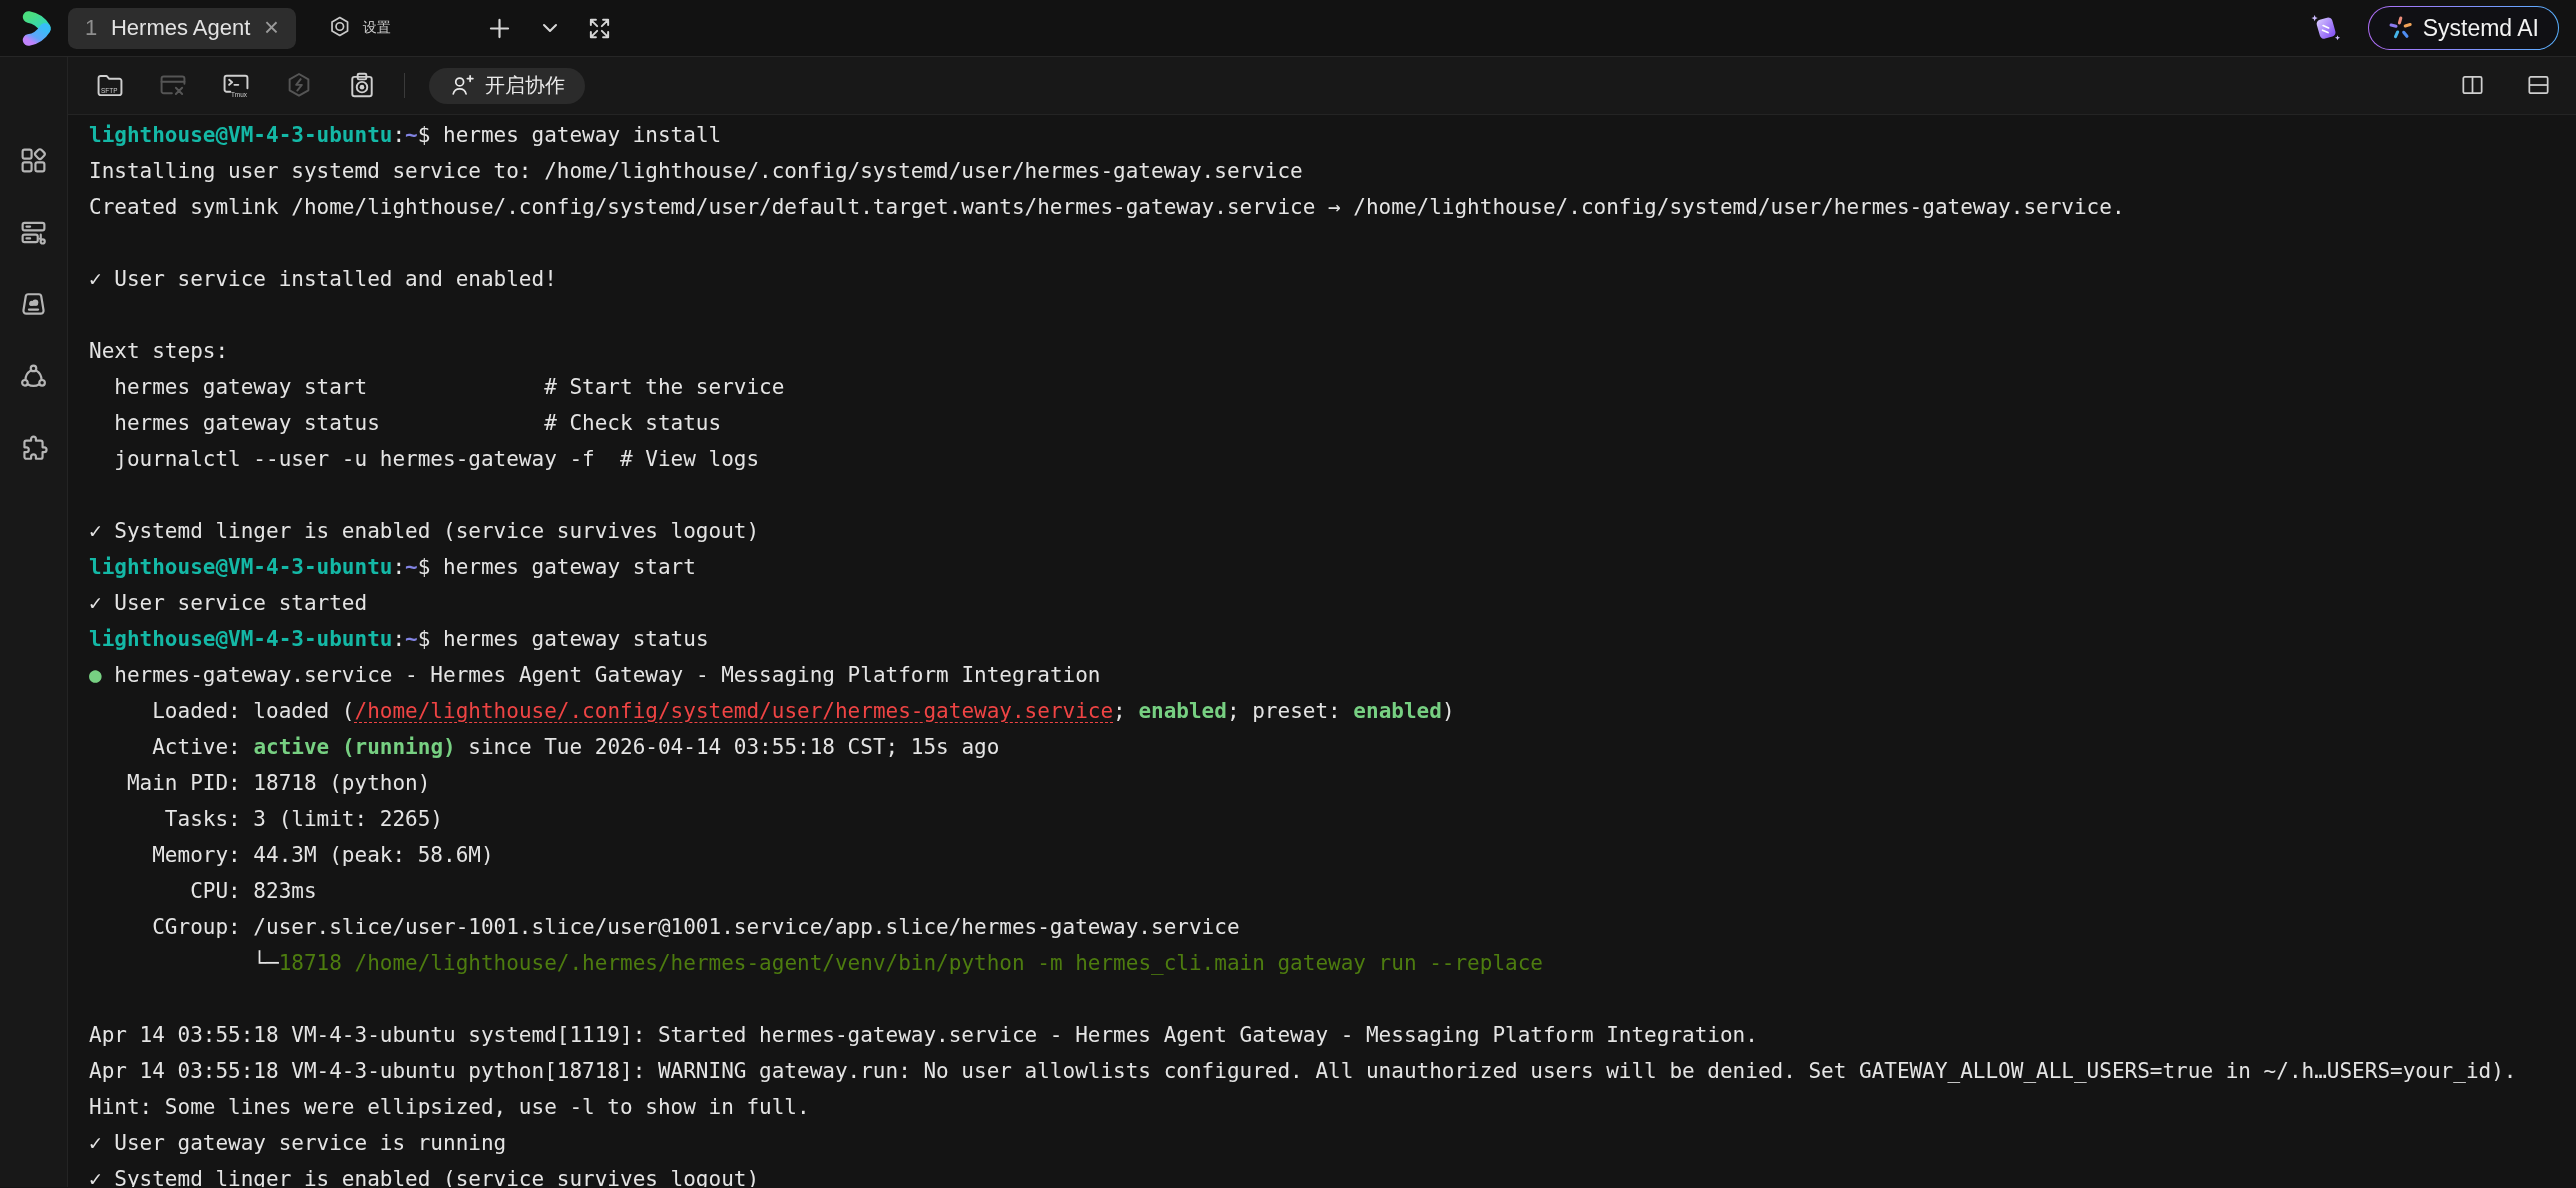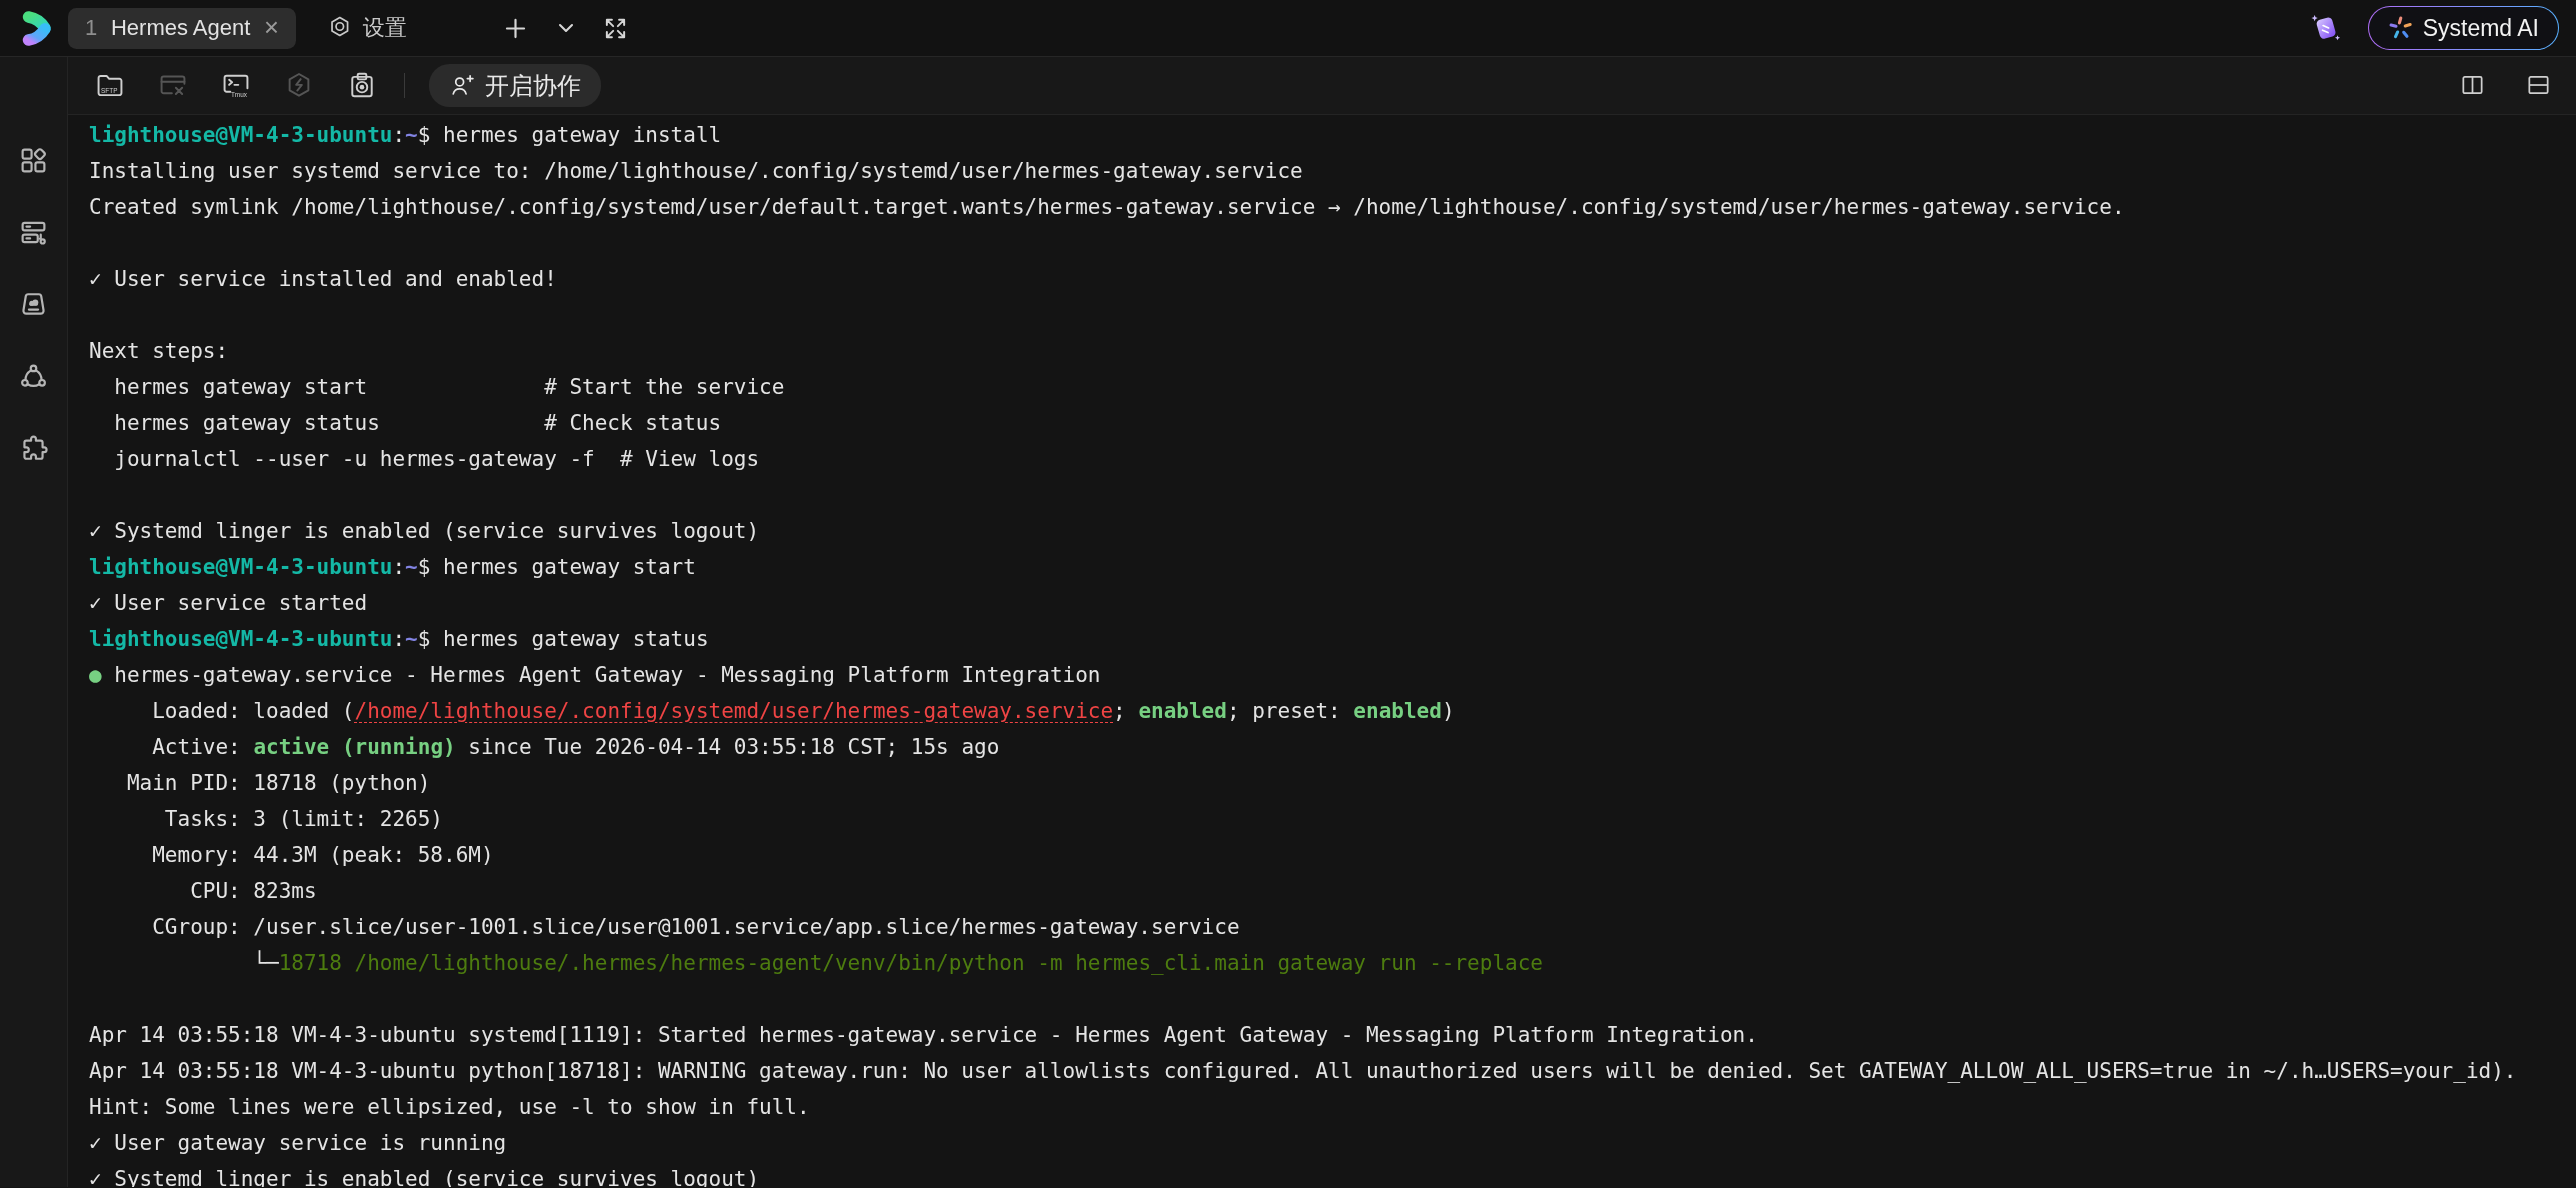--- a/index.html
+++ b/index.html
@@ -17,21 +17,21 @@
     display:flex; align-items:center; padding:0 17px 0 12px;
   }
   .logo { width:39px; height:39px; margin:0 12px 0 5.1px; flex:none; }
   .tab {
     display:flex; align-items:center; gap:13.6px; height:41px; padding:0 17px;
     background:#2d2d2d; border-radius:8.5px; font-size:22px; color:#e3e3e3;
     flex:none;
   }
   .tab-index { color:#8f8f8f; }
   .tab-close { color:#9a9a9a; font-size:25.6px; line-height:1; cursor:pointer; }
-  .settings { display:flex; align-items:center; gap:10.2px; margin-left:31px; color:#c9c9c9; font-size:22px; }
+  .settings { display:flex; align-items:center; gap:10.2px; margin-left:31px; color:#c9c9c9; font-size:14px; }
   .bar-icon { color:#d6d6d6; }
   .plus-btn { margin-left:95px; }
   .chev-btn { margin-left:25.6px; }
   .fs-btn { margin-left:24px; }
   .spacer { flex:1; }
   .promo { display:flex; align-items:center; gap:10.2px; color:#bdb2f1; font-size:23px; cursor:pointer; }
   .ai-btn {
     margin-left:22px; height:44px; border-radius:23px; padding:0 19px;
     display:flex; align-items:center; gap:9.4px; font-size:23px; color:#f2f2f2;
     border:1.7px solid transparent; cursor:pointer;
@@ -50,23 +50,23 @@
 
   
   .toolbar {
     height:58px; flex:none; background:#181818; border-bottom:0.9px solid #242424;
     display:flex; align-items:center; padding:0 24px 0 25.6px; gap:31px;
   }
   .tool-icon { color:#cfcfcf; cursor:pointer; flex:none; }
   .tool-icon.disabled { color:#555; cursor:default; }
   .tool-sep { width:0.9px; height:25.6px; background:#3a3a3a; flex:none; margin-left:-5.1px; }
   .collab {
-    height:43px; border-radius:20.5px; background:#2b2b2b; margin-left:-6.8px;
+    height:36px; border-radius:20.5px; background:#2b2b2b; margin-left:-6.8px;
     display:flex; align-items:center; gap:10.2px; padding:0 20.5px;
-    color:#e9e9e9; font-size:24px; cursor:pointer; flex:none;
+    color:#e9e9e9; font-size:20px; cursor:pointer; flex:none;
   }
   .toolbar-right { margin-left:auto; display:flex; gap:39px; }
 
   
   .term { flex:1; background:#141414; padding:1.7px 20.5px 0 21px; overflow:hidden; cursor:text; }
   .term pre {
     margin:0; font-family:"DejaVu Sans Mono", monospace;
     font-size:21px; line-height:36px; color:#e4e4e4; white-space:pre;
   }
   .seg-w { color:#e4e4e4; }

